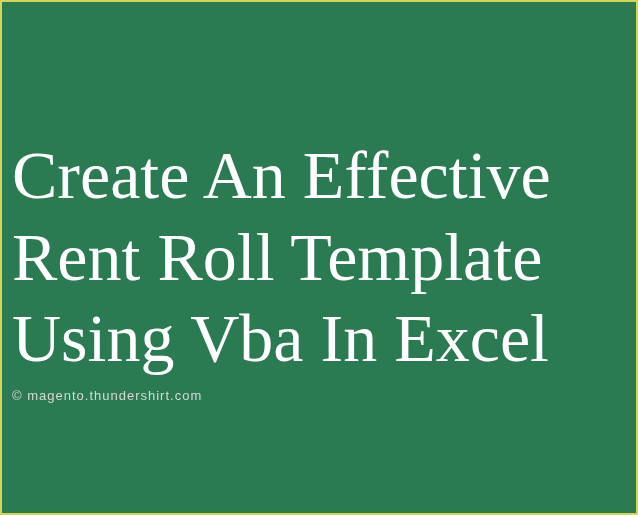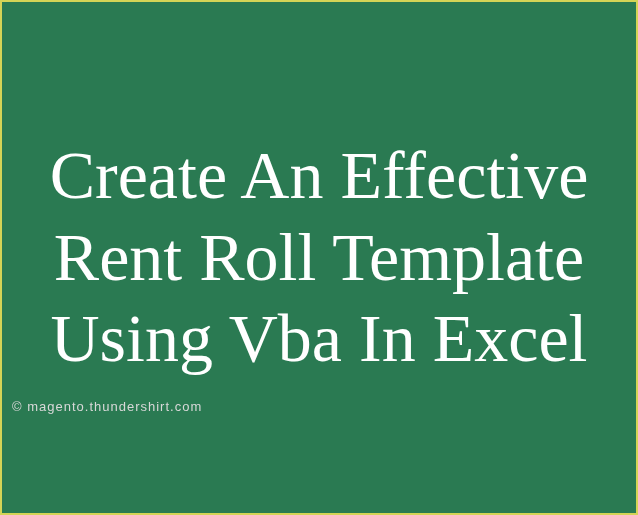--- a/index.html
+++ b/index.html
@@ -14,29 +14,28 @@
       border: 2px solid #d4d456;
       display: flex;
       align-items: center;
       justify-content: center;
       position: relative;
       font-family: Georgia, 'Times New Roman', serif;
     }
     .title-text {
       color: #ffffff;
       font-size: 68px;
-      text-align: center;
       line-height: 1.2;
       font-weight: normal;
       padding: 10px;
     }
     .watermark {
       position: absolute;
       left: 10px;
-      bottom: 99px;
+      bottom: 110px;
       color: #d8d8d8;
       font-size: 13px;
       font-family: Arial, sans-serif;
       letter-spacing: 1px;
     }
   </style>
 </head>
 <body>
 
 <div class="title-text">Create An Effective Rent Roll Template Using Vba In Excel</div>

